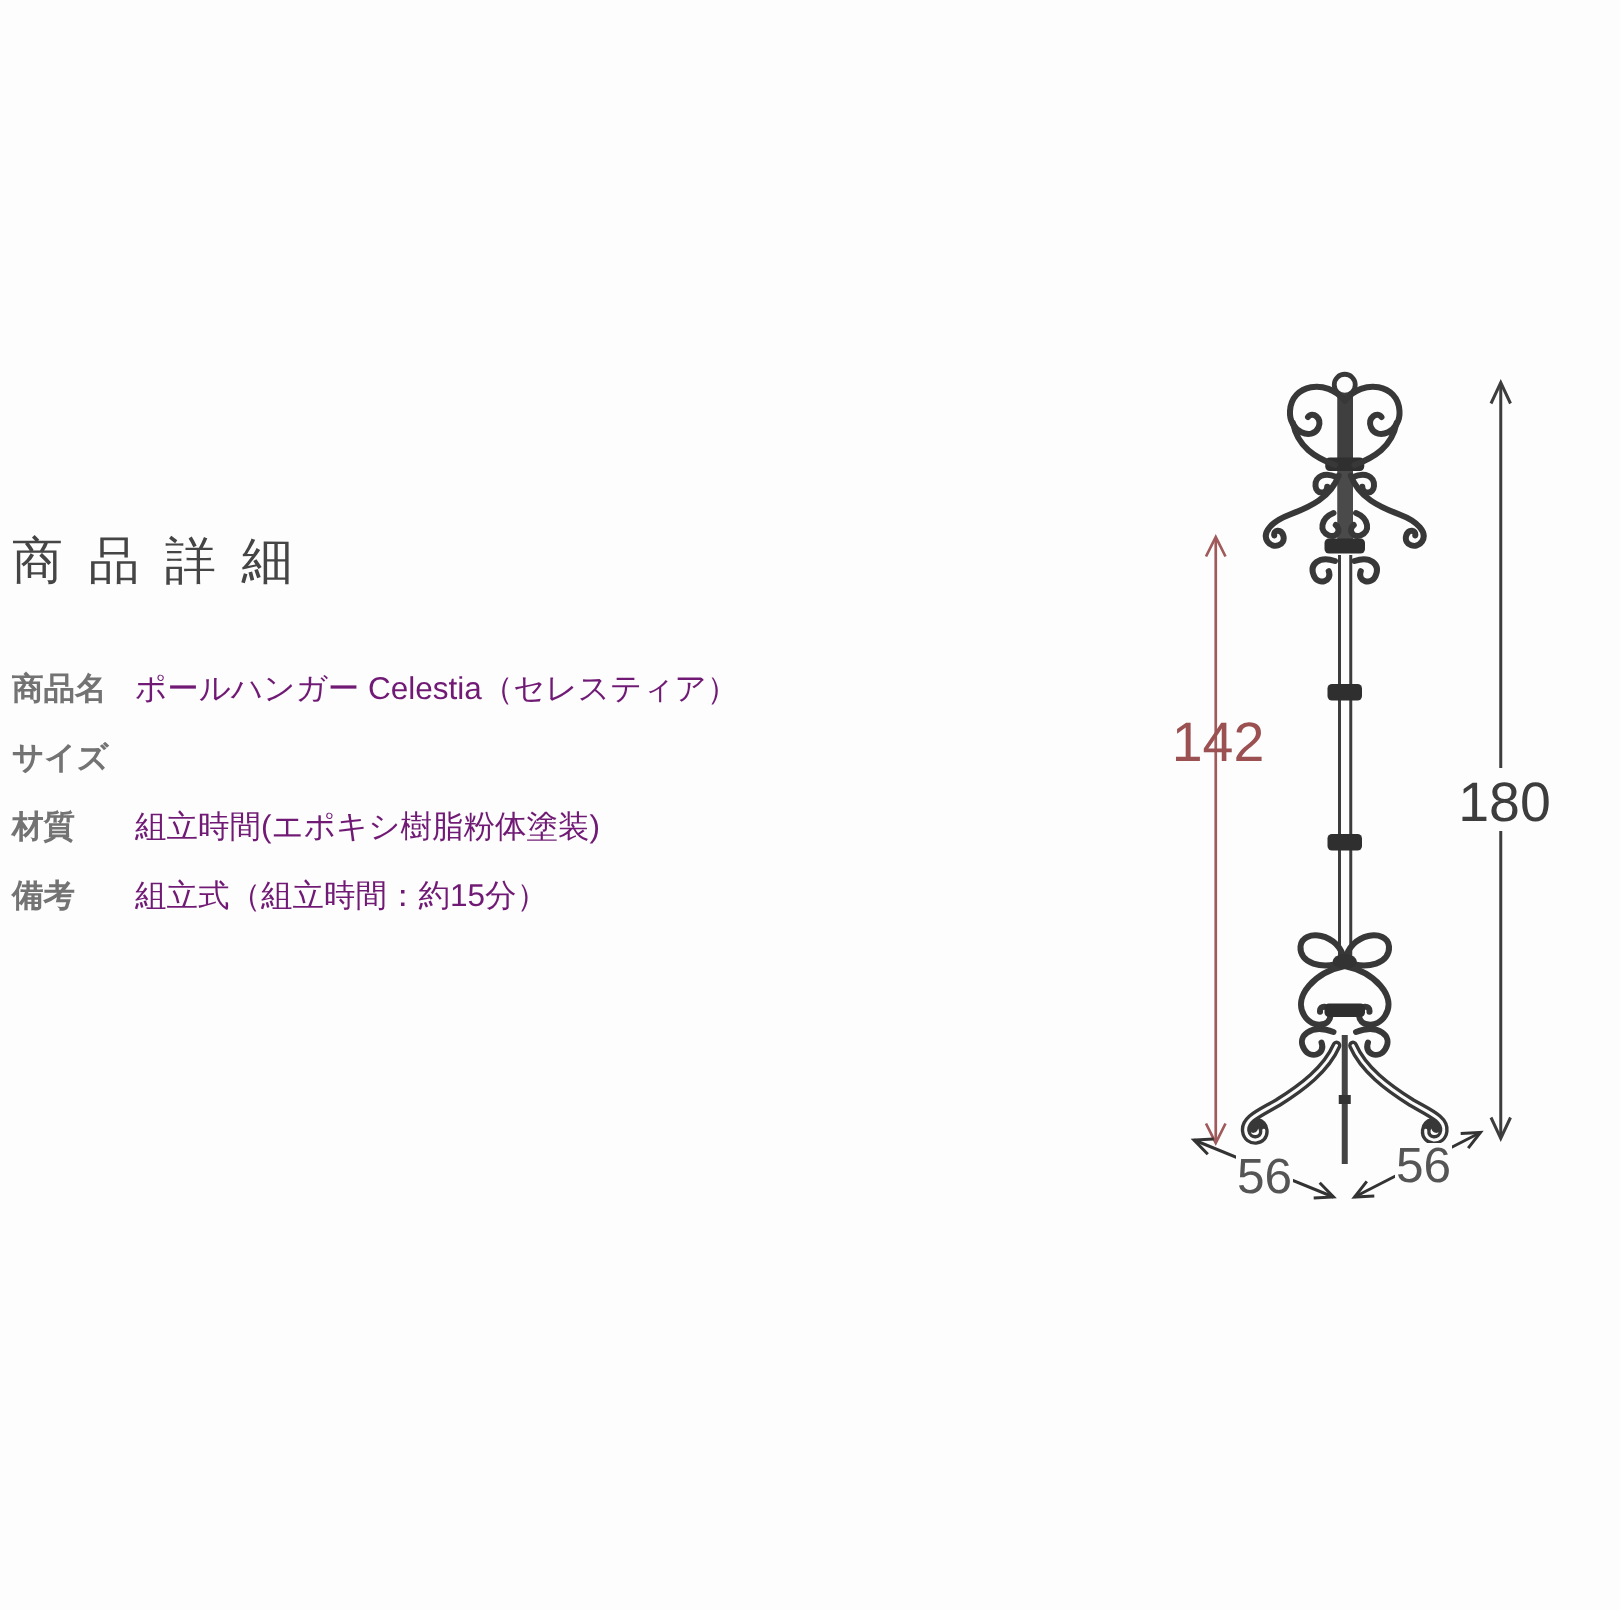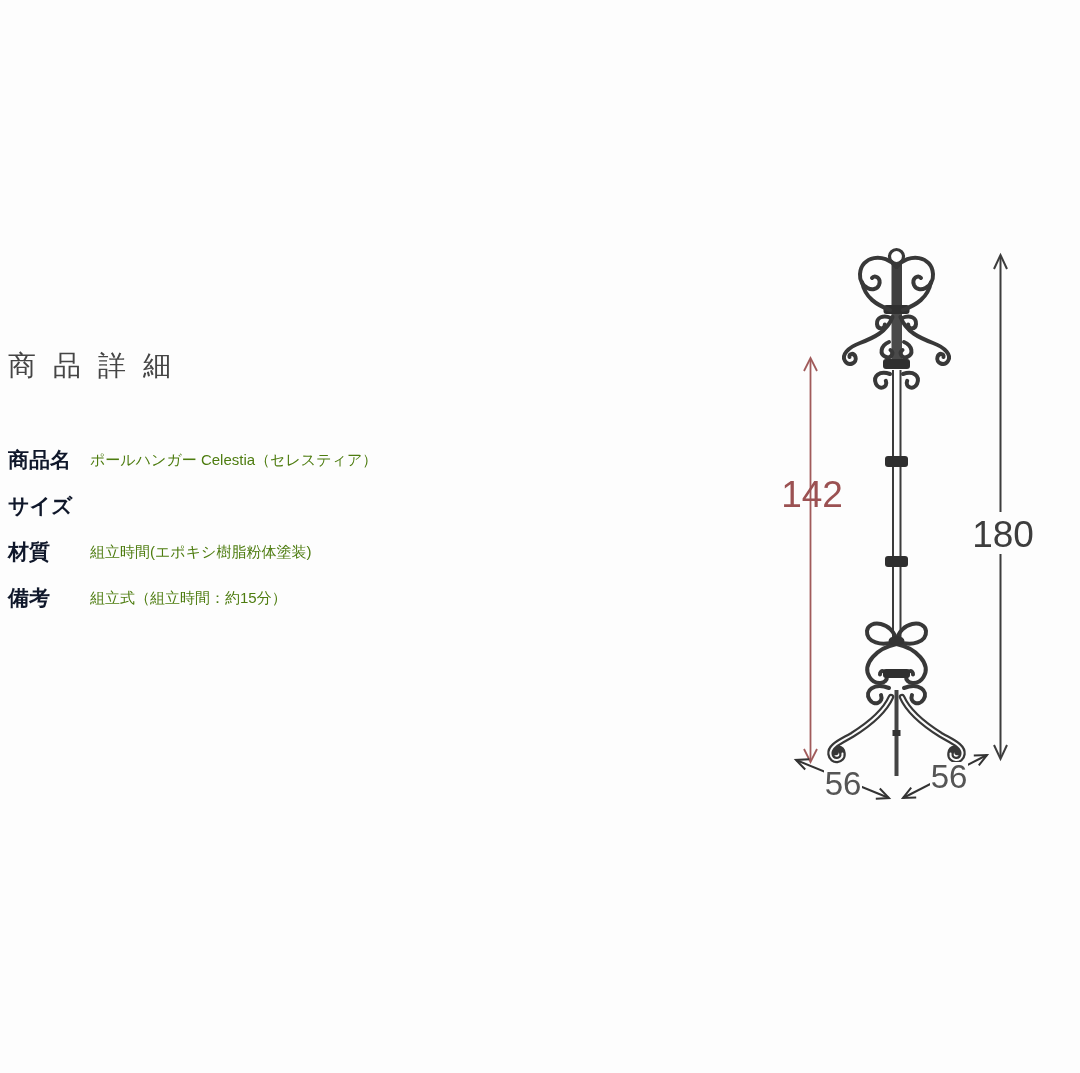--- a/index.html
+++ b/index.html
@@ -3,30 +3,30 @@
 <meta charset="utf-8">
 <style>
   html,body{margin:0;padding:0;}
   body{
     width:1080px;height:1073px;background:#fdfdfd;position:relative;
     font-family:"Liberation Sans",sans-serif;overflow:hidden;
   }
   .page-title{
     position:absolute;left:8px;top:328px;
     font-family:"Liberation Serif","DejaVu Serif",serif;
-    font-size:28px;letter-spacing:17px;color:#454545;font-weight:500;
+    font-size:34px;letter-spacing:17px;color:#454545;font-weight:500;
     white-space:nowrap;
   }
   .spec-table{position:absolute;left:8px;top:447px;width:520px;}
   .spec-row{display:flex;align-items:flex-start;margin-bottom:20px;line-height:26px;}
   .spec-label{
-    width:82px;flex:0 0 82px;font-weight:bold;font-size:21px;color:#0f172a;
+    width:82px;flex:0 0 82px;font-weight:bold;font-size:21px;color:#737373;
     white-space:nowrap;
   }
-  .spec-value{font-size:15px;color:#4d7c0f;white-space:nowrap;}
+  .spec-value{font-size:21px;color:#701a75;white-space:nowrap;}
   .diagram{position:absolute;left:770px;top:240px;width:290px;height:580px;}
   .diagram svg{display:block;}
   svg text{font-family:"Liberation Sans",sans-serif;}
 </style>
 </head>
 <body>
 
 <h1 class="page-title">商品詳細</h1>
 
 <div class="spec-table">

